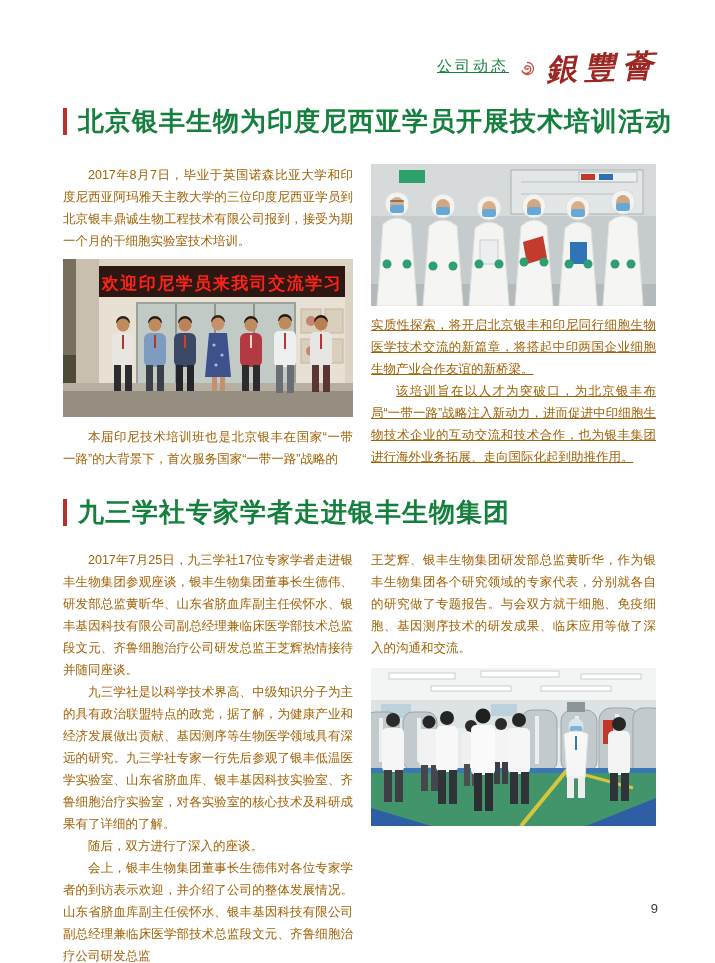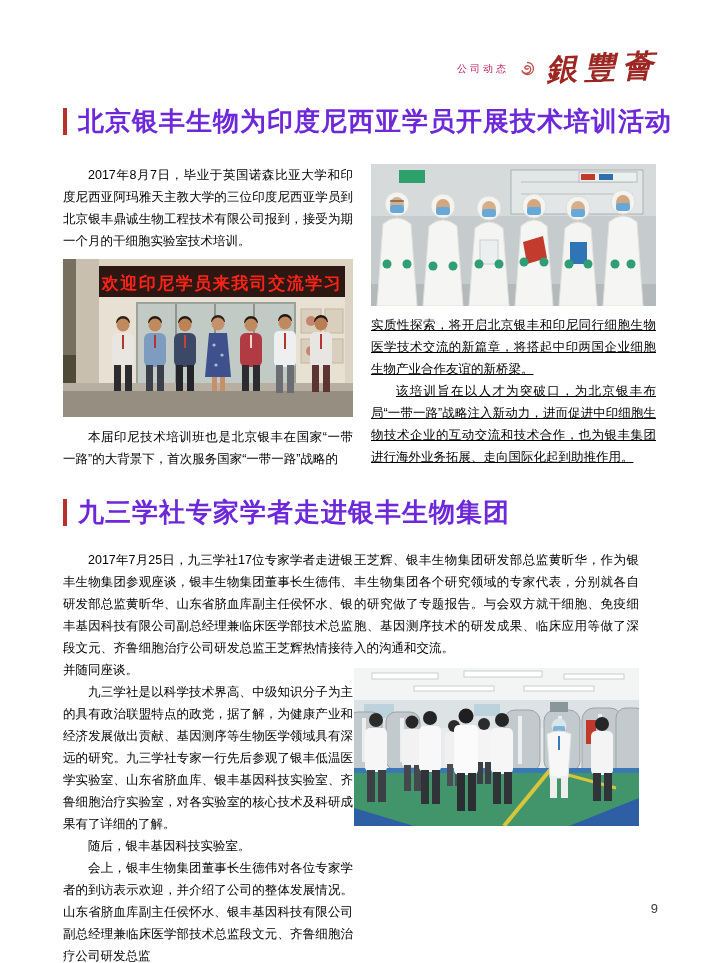--- a/index.html
+++ b/index.html
@@ -2,40 +2,40 @@
 <html><head>
 <meta charset="utf-8">
 <title>Magazine Page</title>
 <style>
   html,body{margin:0;padding:0;background:#ffffff;}
   .page{position:relative;width:715px;height:963px;background:#fff;overflow:hidden;
         font-family:"Liberation Sans","DejaVu Sans",sans-serif;}
 
   
   .masthead{position:absolute;top:52px;right:55px;display:flex;align-items:flex-end;gap:10px;}
-  .section-label{color:#be185d;font-size:10px;letter-spacing:3px;padding-bottom:7px;}
+  .section-label{color:#15803d;font-size:15px;letter-spacing:3px;padding-bottom:7px;text-decoration:underline;}
   .swirl{width:17px;height:17px;margin-bottom:6px;}
   .logo-script{font-family:"DejaVu Serif","Liberation Serif",serif;font-style:italic;
                font-size:31px;color:#9c2722;letter-spacing:7px;line-height:1;
                transform:rotate(-2deg);font-weight:bold;}
 
   
   .article-title{position:absolute;left:63px;display:flex;align-items:center;gap:11px;}
   .red-bar{width:4px;height:27px;background:#b5332c;flex:none;}
-  .article-title h1{margin:0;font-size:26px;font-weight:bold;color:#6d28d9;letter-spacing:1px;white-space:nowrap;}
+  .article-title h1{margin:0;font-size:26px;font-weight:bold;color:#15803d;letter-spacing:1px;white-space:nowrap;}
   #title-1{top:104px;}
   #title-2{top:495px;text-align:center;}
 
   
-  .col{position:absolute;width:290px;font-size:12.5px;line-height:22px;color:#000000;
+  .col{position:absolute;width:290px;font-size:12.5px;line-height:22px;color:#a16207;
        text-align:justify;}
   #a1-left{left:63px;top:164px;}
   #a1-right{left:371px;top:164px;width:285px;text-decoration:underline;}
   #a2-left{left:63px;top:549px;}
-  #a2-right{left:354px;top:549px;width:285px;}
+  #a2-right{left:371px;top:549px;width:285px;}
   .col p{margin:0;}
   .indent{text-indent:2em;}
 
   .photo{display:block;}
   #photo-1{margin:7px 0 9px 0;}
   #photo-2{margin:0 0 8px 0;}
   #photo-3{margin:9px 0 0 0;}
 
   .page-number{position:absolute;top:901px;right:57px;font-size:13px;color:#3b3b3c;}
 </style>
@@ -237,21 +237,21 @@
   </div>
 
   <div class="article-title" id="title-2">
     <span class="red-bar"></span>
     <h1>九三学社专家学者走进银丰生物集团</h1>
   </div>
 
   <div class="col" id="a2-left">
     <p class="indent">2017年7月25日，九三学社17位专家学者走进银丰生物集团参观座谈，银丰生物集团董事长生德伟、研发部总监黄昕华、山东省脐血库副主任侯怀水、银丰基因科技有限公司副总经理兼临床医学部技术总监段文元、齐鲁细胞治疗公司研发总监王芝辉热情接待并随同座谈。</p>
     <p class="indent">九三学社是以科学技术界高、中级知识分子为主的具有政治联盟特点的政党，据了解，为健康产业和经济发展做出贡献、基因测序等生物医学领域具有深远的研究。九三学社专家一行先后参观了银丰低温医学实验室、山东省脐血库、银丰基因科技实验室、齐鲁细胞治疗实验室，对各实验室的核心技术及科研成果有了详细的了解。</p>
-    <p class="indent">随后，银丰基因科技实验室。</p>
+    <p class="indent">随后，双方进行了深入的座谈。</p>
     <p class="indent">会上，银丰生物集团董事长生德伟对各位专家学者的到访表示欢迎，并介绍了公司的整体发展情况。山东省脐血库副主任侯怀水、银丰基因科技有限公司副总经理兼临床医学部技术总监段文元、齐鲁细胞治疗公司研发总监</p>
   </div>
 
   <div class="col" id="a2-right">
     <p>王芝辉、银丰生物集团研发部总监黄昕华，作为银丰生物集团各个研究领域的专家代表，分别就各自的研究做了专题报告。与会双方就干细胞、免疫细胞、基因测序技术的研发成果、临床应用等做了深入的沟通和交流。</p>
 
     <svg class="photo" id="photo-3" width="285" height="158" viewBox="0 0 285 158">
       <rect width="285" height="158" fill="#e8ebec"></rect>
 
       <rect x="0" y="0" width="285" height="32" fill="#f3f5f5"></rect>

